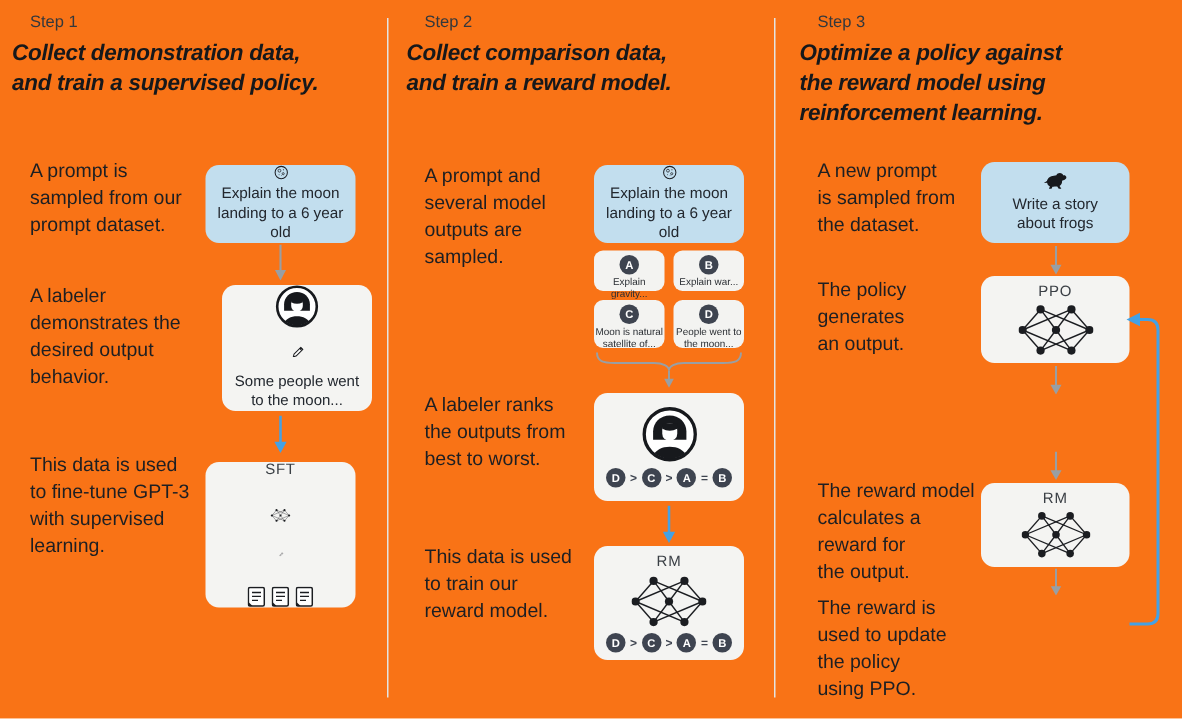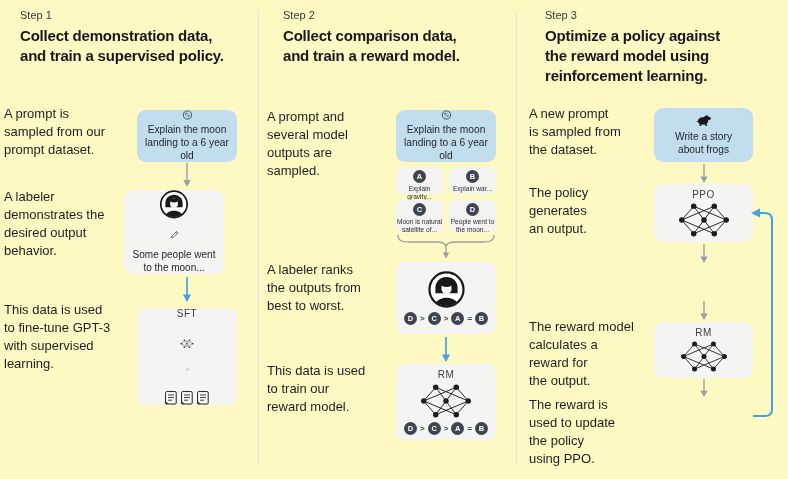--- a/index.html
+++ b/index.html
@@ -1,28 +1,28 @@
 <!DOCTYPE html>
 <html><head>
 <meta charset="utf-8">
 <style>
   * { margin:0; padding:0; box-sizing:border-box; }
   html,body { background:#ffffff; }
   #canvas {
     position:relative; width:788px; height:479px; overflow:hidden;
-    background:#fef9c3; font-family:"Liberation Sans", sans-serif; color:#1d1f23;
+    background:#f97316; font-family:"Liberation Sans", sans-serif; color:#1d1f23;
   }
   .col { position:absolute; top:0; width:263px; height:479px; }
   .step { position:absolute; left:20px; top:9px; font-size:11px; color:#34383c; }
   .heading {
-    position:absolute; left:20px; top:26px; font-size:15px; font-weight:bold;
-    line-height:20px; letter-spacing:-0.2px; color:#16181b; white-space:pre-line;
+    position:absolute; left:8px; top:26px; font-size:15px; font-weight:bold;
+    line-height:20px; letter-spacing:-0.2px; color:#16181b; white-space:pre-line;font-style:italic;
   }
   .body {
-    position:absolute; left:4px; width:120px; font-size:13px; line-height:18px;
+    position:absolute; left:20px; width:120px; font-size:13px; line-height:18px;
     color:#1d1f23; white-space:pre-line;
   }
   .bx { position:absolute; border-radius:9px; display:flex; flex-direction:column;
         align-items:center; justify-content:center; }
   .blue-bx { background:#c2deee; gap:3px; }
   .gray-bx { background:#f4f4f2; }
   .bx-caption { font-size:10.2px; line-height:13px; text-align:center;
                 color:#22272e; white-space:pre-line; }
   .model-label { font-size:10px; letter-spacing:0.5px; color:#3a3f45; text-align:left; }
   .mini-bx { position:absolute; background:#f3f3f1; border-radius:6px;
@@ -147,21 +147,21 @@
           <use href="#moon"></use>
         </svg>
       <div class="bx-caption">Explain the moon
 landing to a 6 year old</div>
     </div>
 
     <svg class="arrow" style="left:182px; top:163px" width="10" height="24" viewBox="0 0 10 24">
         <use href="#garrow-24"></use>
       </svg>
 
-    <div class="bx gray-bx" style="left:124px; top:190px; width:100px; height:84px; gap:11px">
+    <div class="bx gray-bx" style="left:148px; top:190px; width:100px; height:84px; gap:11px">
       <svg width="38" height="38" viewBox="0 0 40 40">
           <use href="#avatar"></use>
         </svg>
       <svg width="11" height="11" viewBox="0 0 11 11">
           <use href="#pencil"></use>
         </svg>
       <div class="bx-caption" style="font-size:10px; line-height:12.5px">Some people went
 to the moon...</div>
     </div>
 

